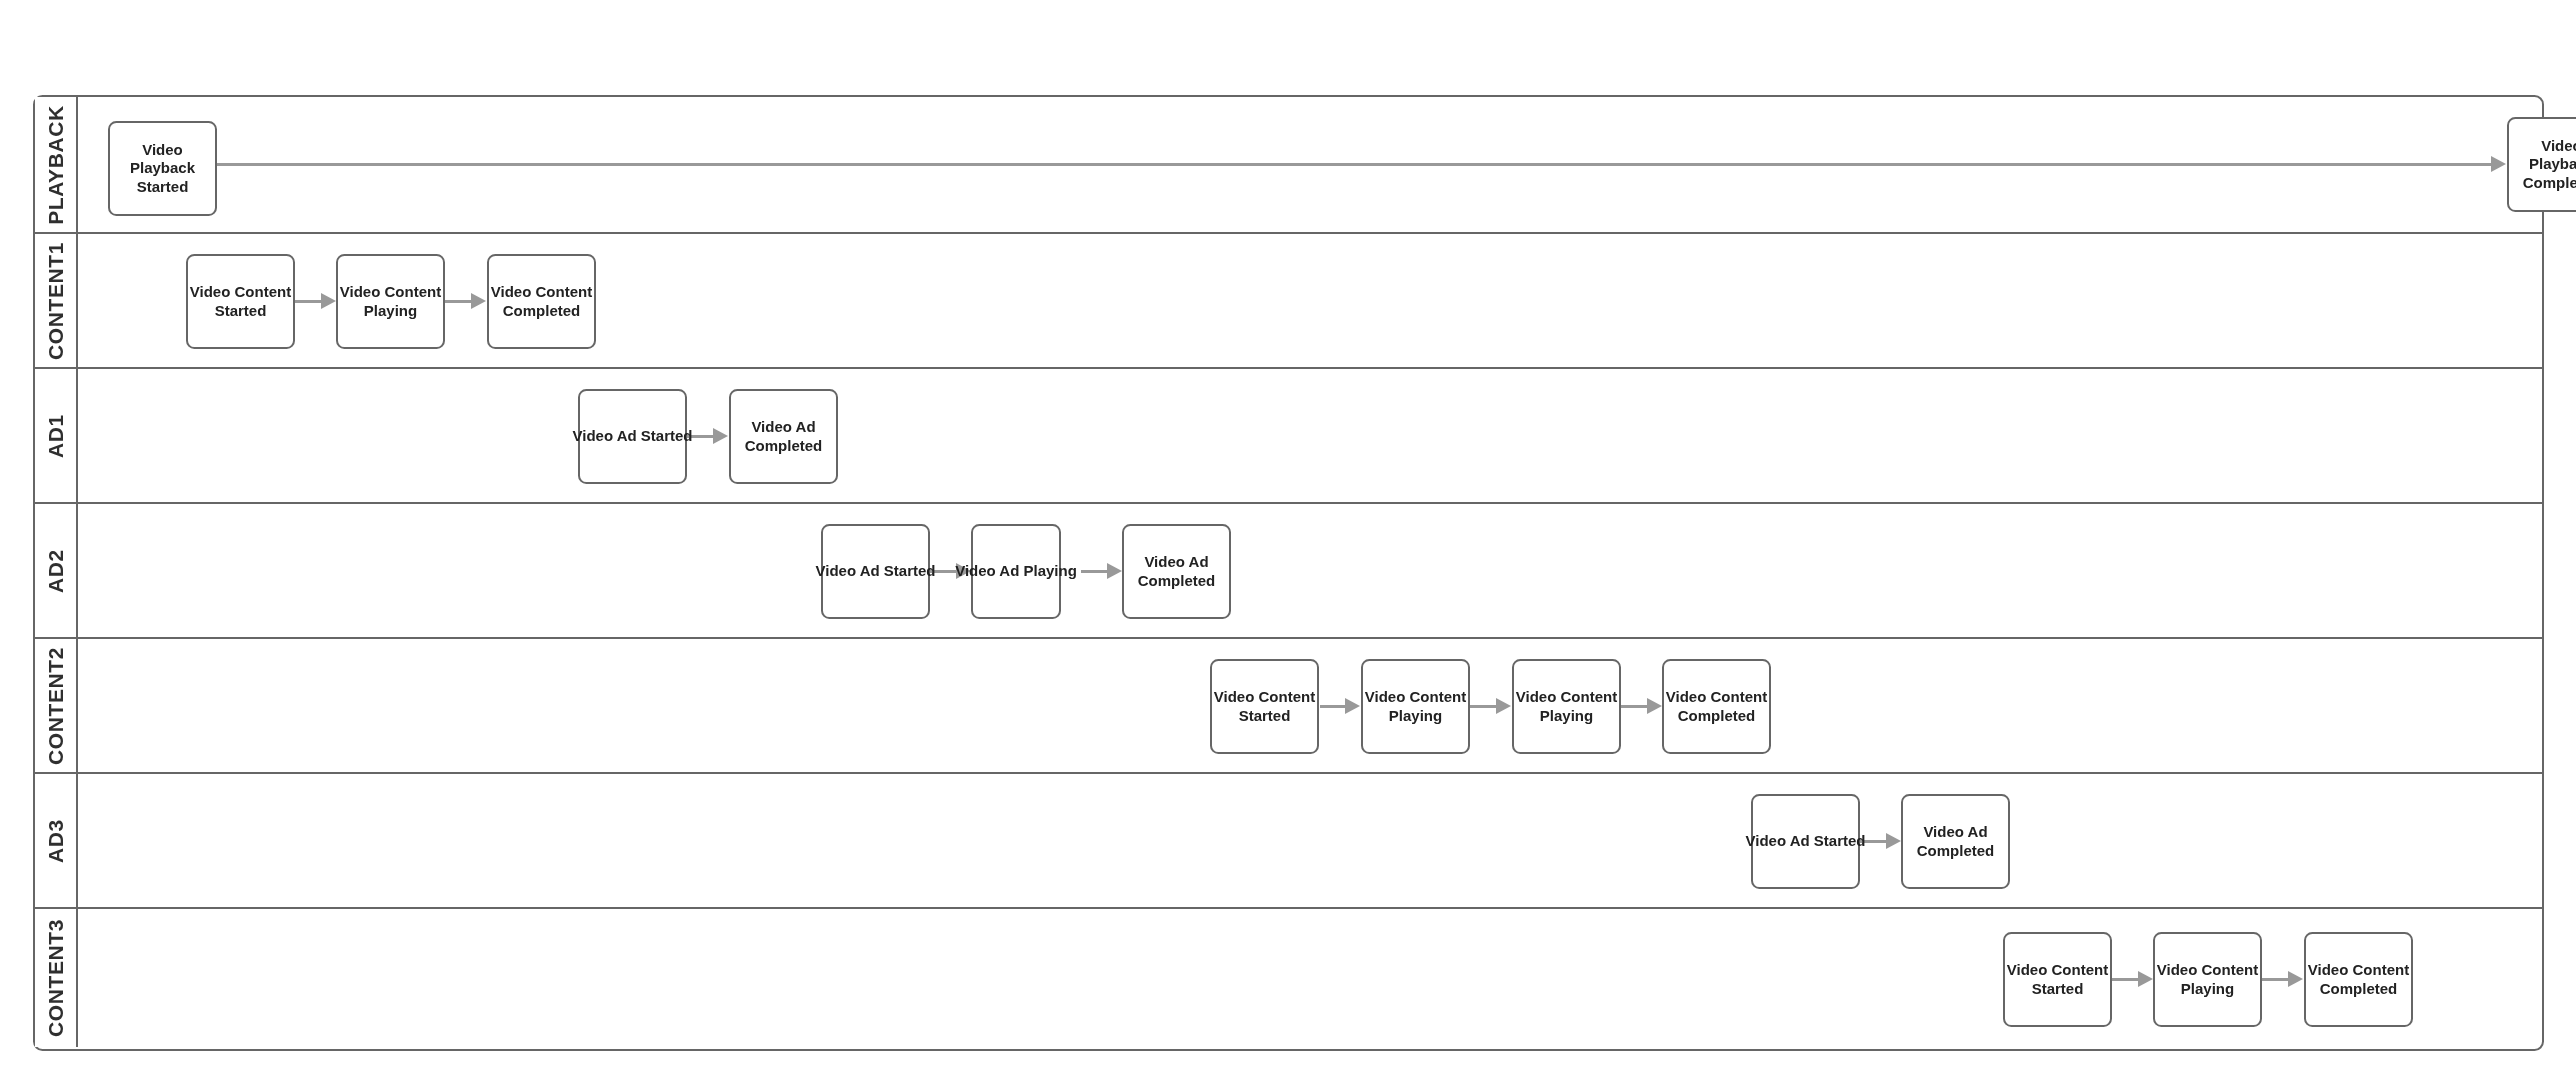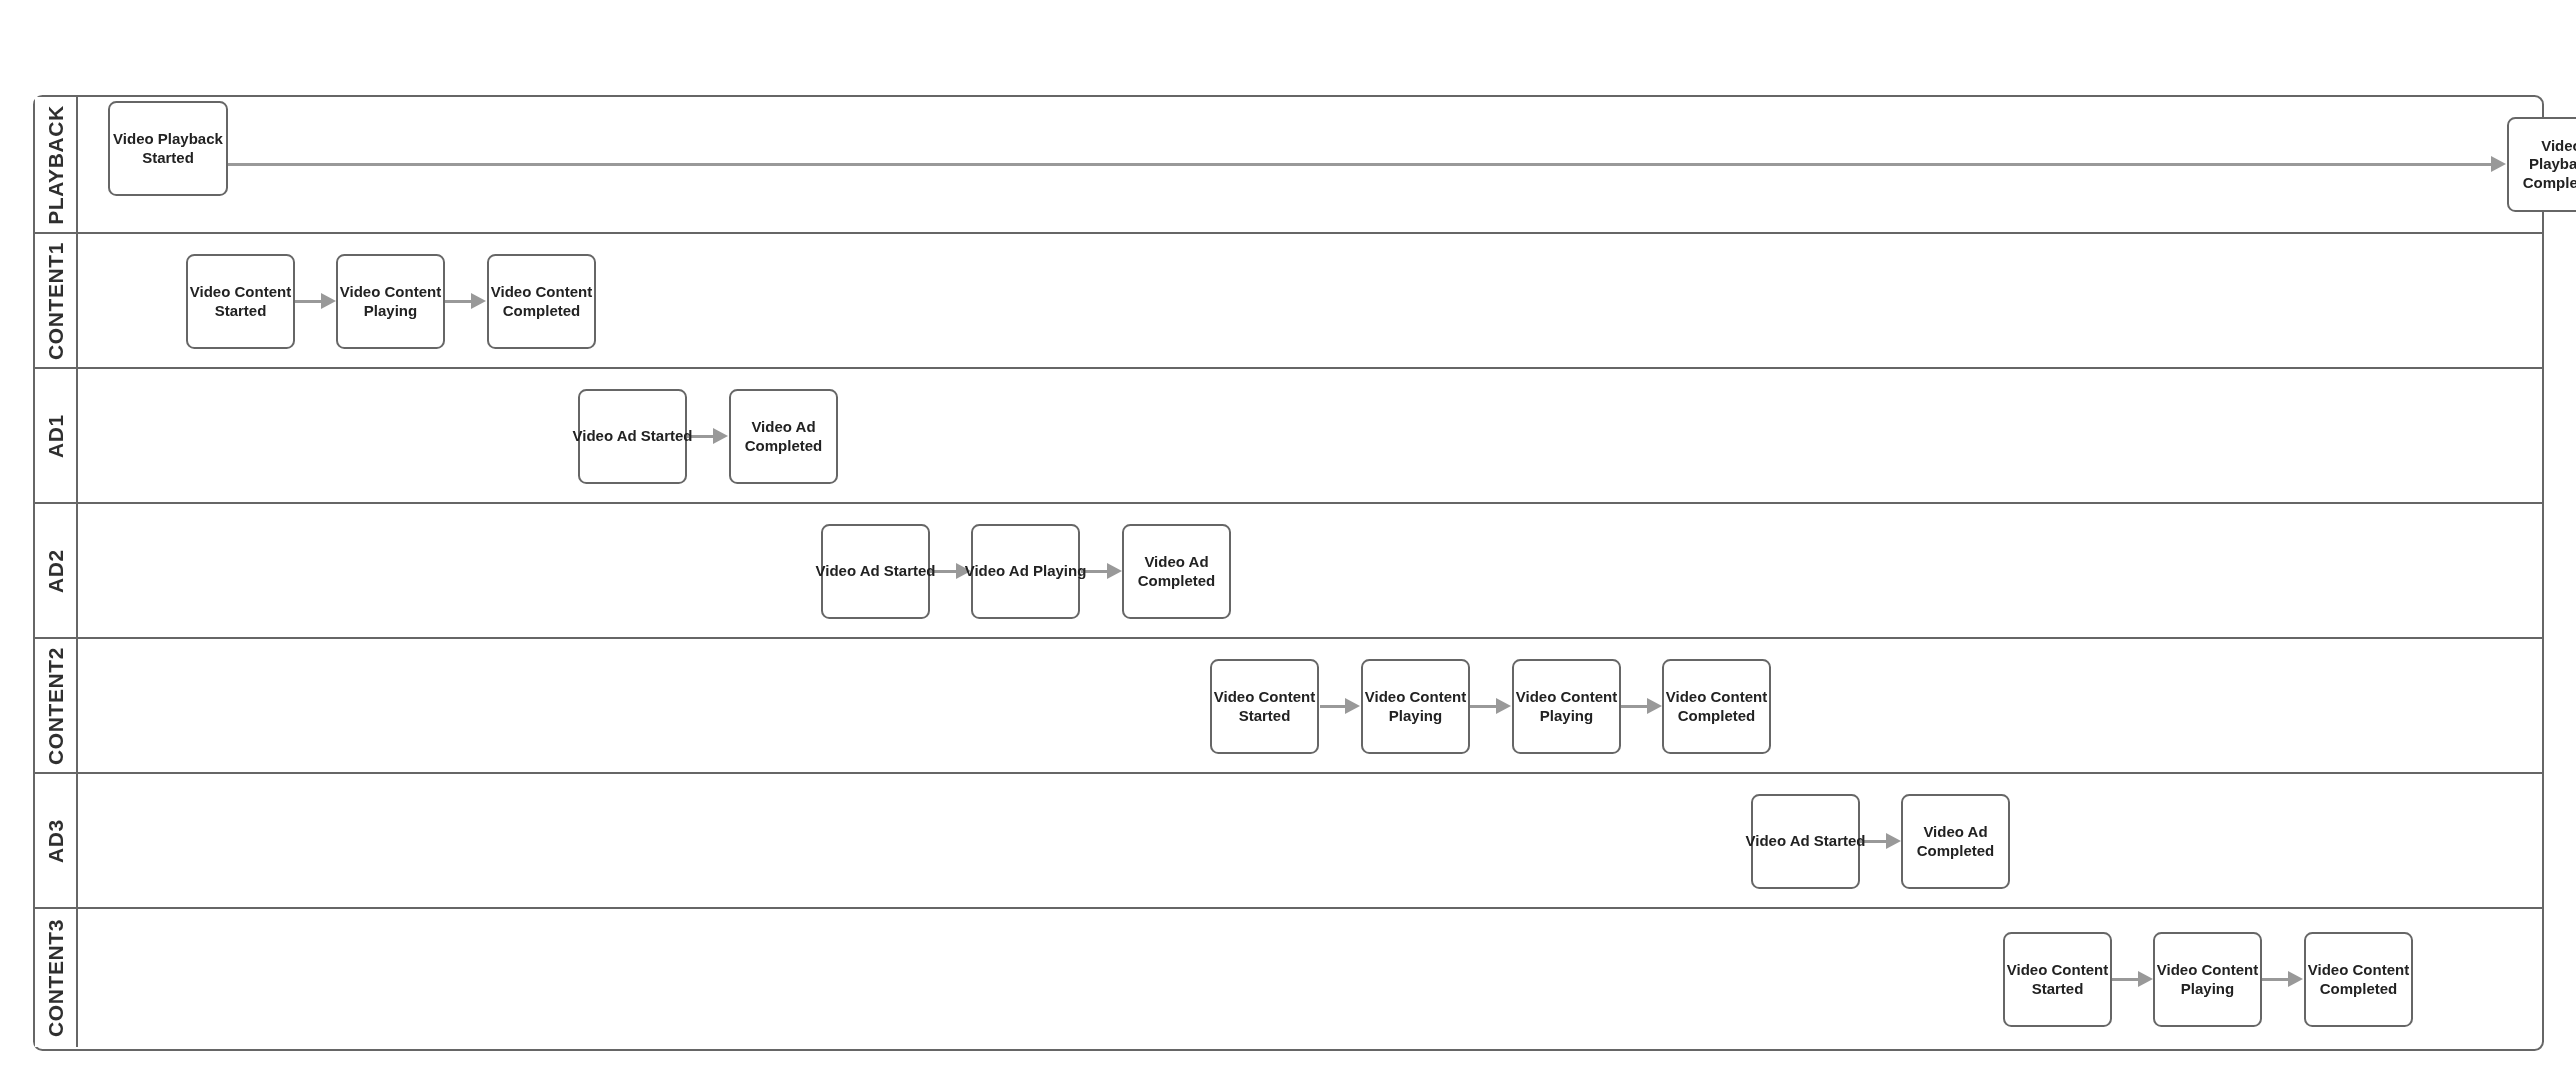--- a/index.html
+++ b/index.html
@@ -154,21 +154,21 @@
 <div id="page">
 
 
   <div id="pool">
 
     <div class="lane" style="top:0px; height:135px;">
       <div class="lane-header">
         <span class="lane-header-label">PLAYBACK</span>
       </div>
       <div class="lane-body">
-        <div class="node" style="left:30px; top:4px; width:120px; height:95px;">
+        <div class="node" style="left:30px; top:24px; width:109px; height:95px;">
           <span class="node-label">Video Playback
 Started</span>
         </div>
         <div class="connector" style="left:139px; top:66px; width:2275px;"></div>
         <div class="arrowhead" style="left:2413px; top:59px;"></div>
         <div class="node" style="left:2429px; top:20px; width:109px; height:95px;">
           <span class="node-label">Video Playback
 Completed</span>
         </div>
       </div>
@@ -218,21 +218,21 @@
     <div class="lane" style="top:405px; height:135px;">
       <div class="lane-header">
         <span class="lane-header-label">AD2</span>
       </div>
       <div class="lane-body">
         <div class="node nowrap" style="left:743px; top:20px; width:109px; height:95px;">
           <span class="node-label">Video Ad Started</span>
         </div>
         <div class="connector" style="left:852px; top:66px; width:26px;"></div>
         <div class="arrowhead" style="left:878px; top:59px;"></div>
-        <div class="node nowrap" style="left:893px; top:20px; width:109px; height:95px;">
+        <div class="node nowrap" style="left:893px; top:20px; width:90px; height:95px;">
           <span class="node-label">Video Ad Playing</span>
         </div>
         <div class="connector" style="left:1003px; top:66px; width:26px;"></div>
         <div class="arrowhead" style="left:1029px; top:59px;"></div>
         <div class="node" style="left:1044px; top:20px; width:109px; height:95px;">
           <span class="node-label">Video Ad
 Completed</span>
         </div>
       </div>
     </div>

